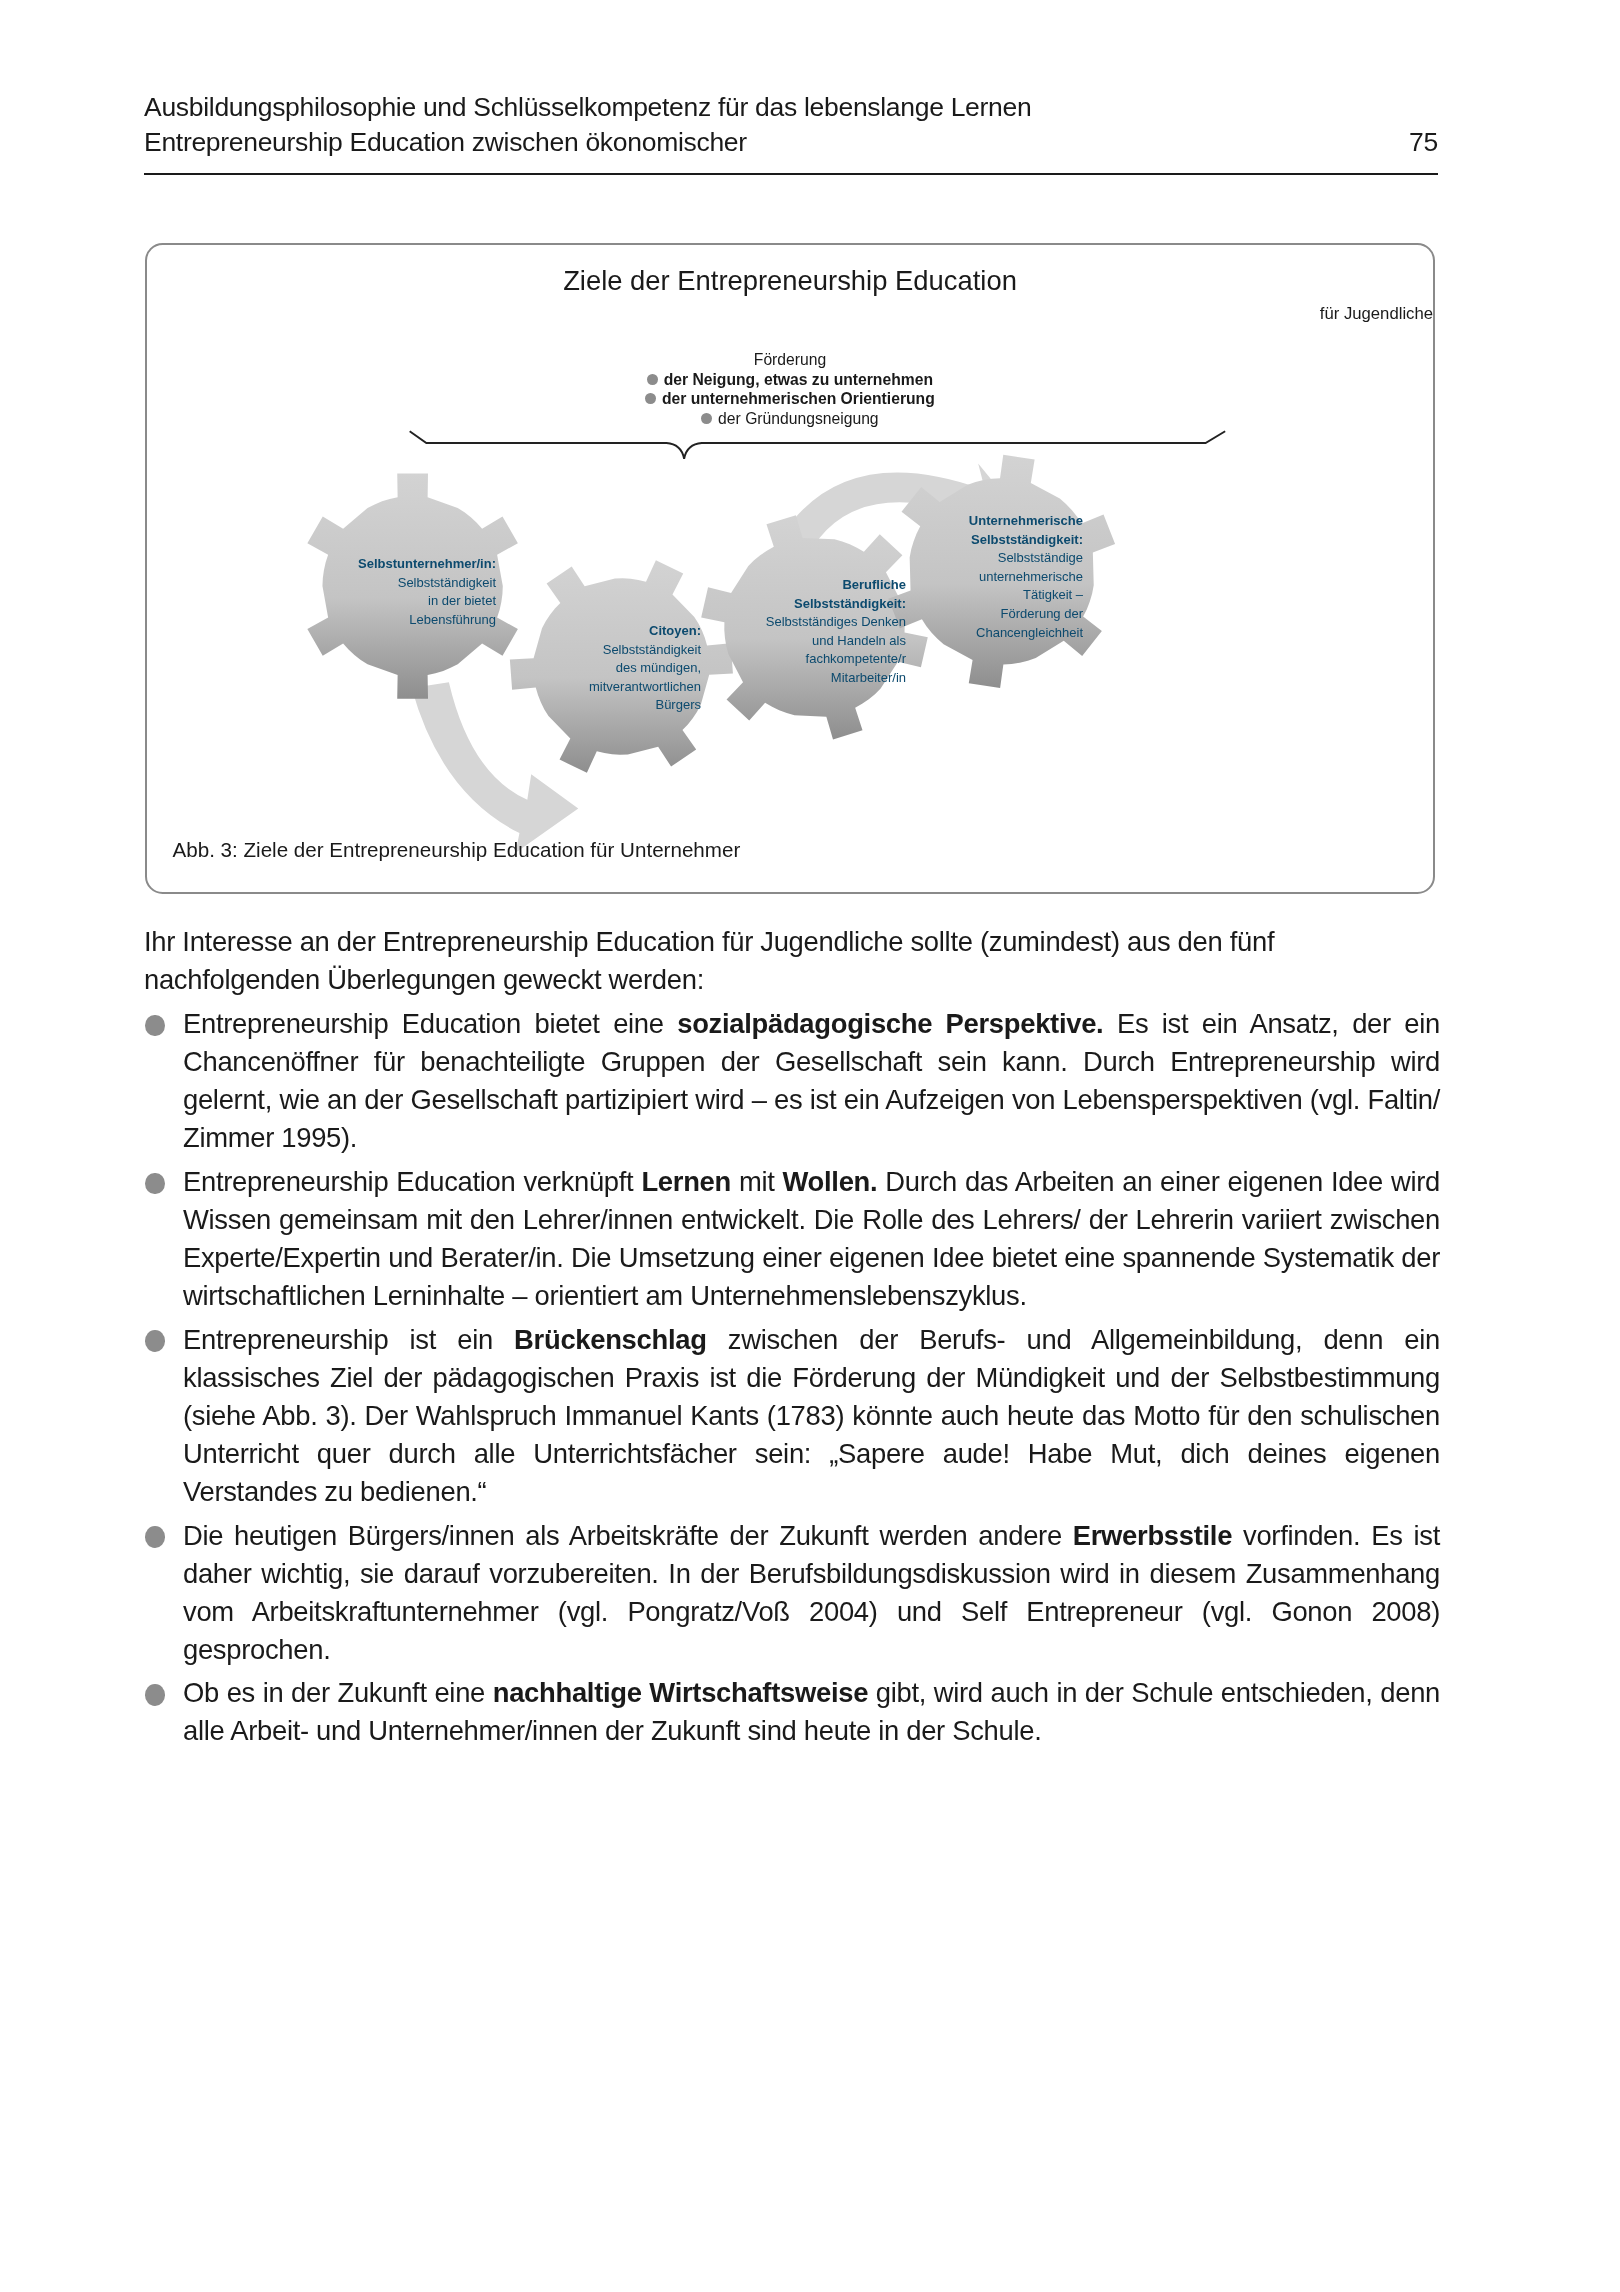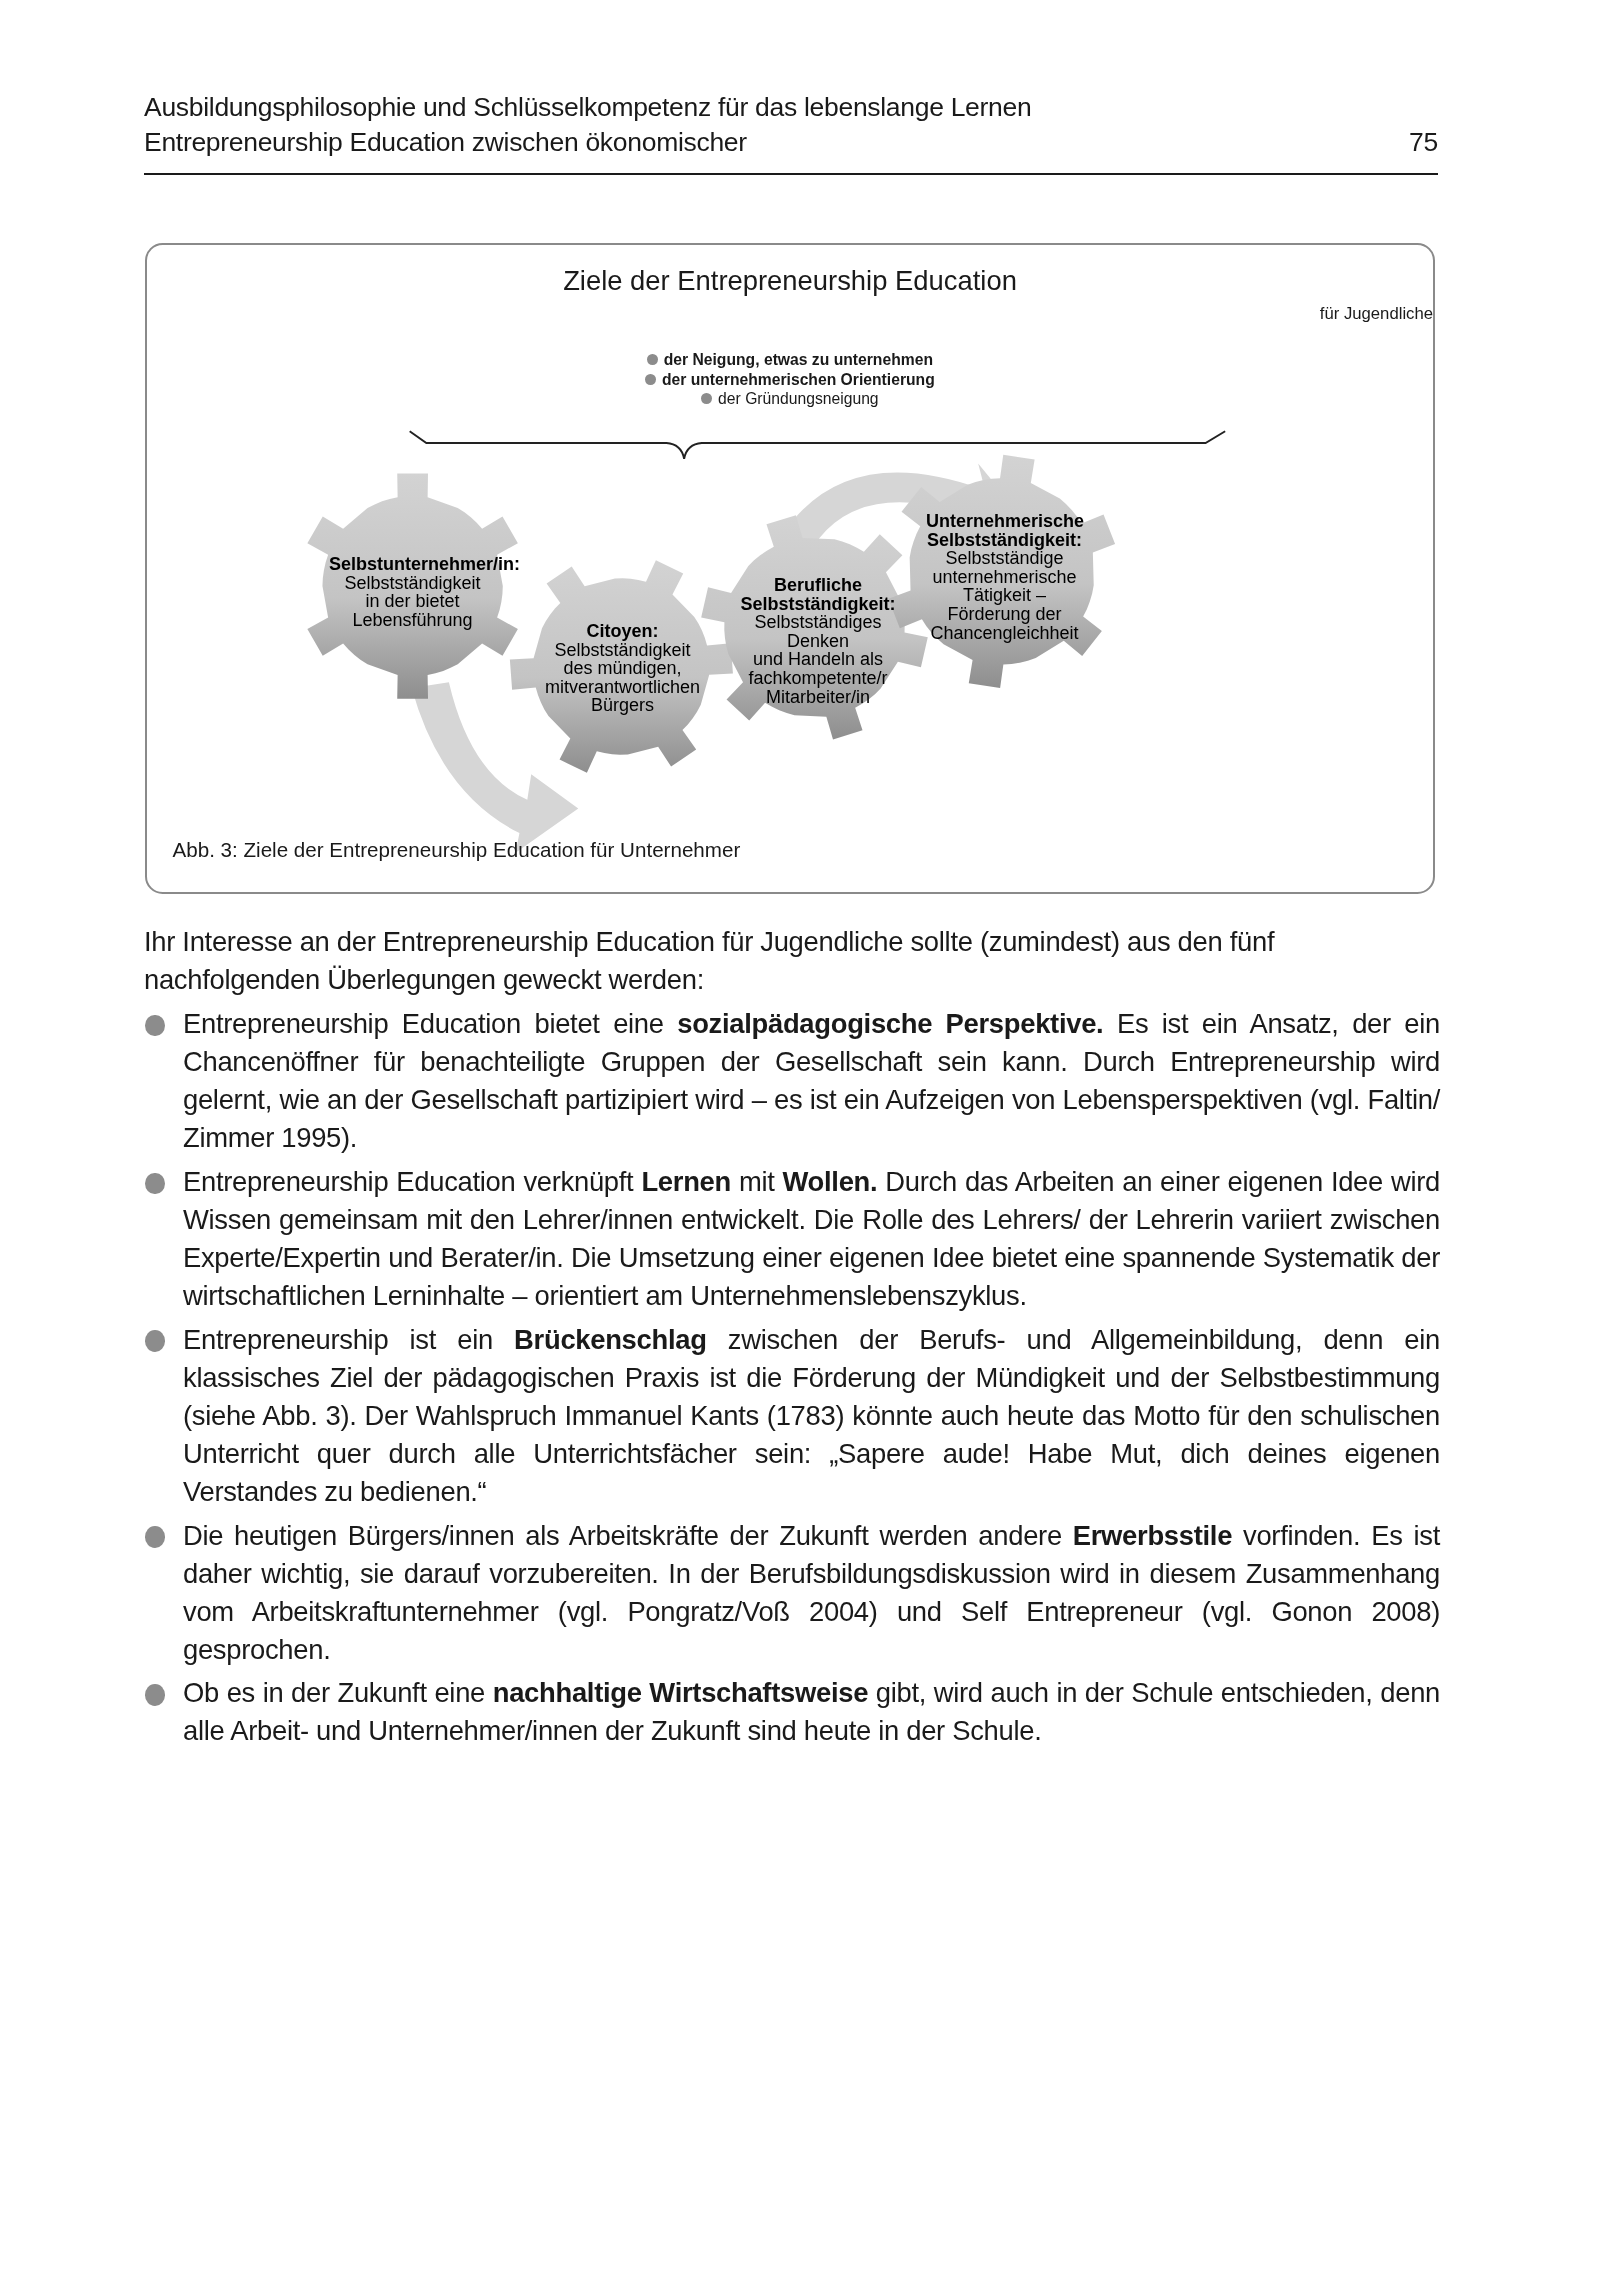--- a/index.html
+++ b/index.html
@@ -20,22 +20,22 @@
   .fig-subtitle { position: absolute; left: 0; right: 0; top: 59px; text-align: right;
                   font-size: 16.7px; }
   .foerder { position: absolute; left: 0; right: 0; top: 105px; text-align: center;
              font-size: 15.7px; line-height: 19.6px; }
   .foerder .row { display: block; }
   .foerder .bold { font-weight: bold; }
   .dot { display: inline-block; width: 10.8px; height: 10.8px; border-radius: 50%;
          background: #8c8c8c; margin-right: 5.9px; vertical-align: 0px; }
 
   .diagram { position: absolute; left: 0; top: 0; width: 1284px; height: 645px; }
-  .gear-label { position: absolute; text-align: center; font-size: 18px; line-height: 18.6px;
-                color: #000000; }
+  .gear-label { position: absolute; text-align: right; font-size: 13px; line-height: 18.6px;
+                color: #0c4a6e; }
   .gear-label b { display: block; }
   .caption { position: absolute; left: 25.5px; top: 593px; font-size: 20.6px; }
 
   .body-text { position: absolute; left: 144px; top: 923px; width: 1296px;
                font-size: 27.4px; line-height: 38px; letter-spacing: -0.3px; }
   .intro { margin: 0 0 5.9px 0; }
   .bullets { list-style: none; margin: 0; padding: 0; }
   .bullets li { position: relative; padding-left: 39px; margin-bottom: 5.9px; text-align: justify; }
   .bullets li .bullet-dot { position: absolute; left: 1px; top: 9.8px; width: 19.6px; height: 21.6px;
                             border-radius: 50%; background: #8c8c8c; }
@@ -72,20 +72,21 @@
         <path d="M225.0 268.3 L232.3 264.6 L239.8 261.4 L247.7 259.0 L255.7 257.3 L255.3 233.1 L286.7 233.1 L286.3 257.3 L317.0 268.3 L323.9 272.7 L330.4 277.7 L336.4 283.3 L341.9 289.4 L362.7 276.9 L378.4 304.2 L357.2 315.9 L363.0 348.0 L362.6 356.2 L361.5 364.3 L359.7 372.3 L357.2 380.1 L378.4 391.8 L362.7 419.1 L341.9 406.6 L317.0 427.7 L309.7 431.4 L302.2 434.6 L294.3 437.0 L286.3 438.7 L286.7 462.9 L255.3 462.9 L255.7 438.7 L225.0 427.7 L218.1 423.3 L211.6 418.3 L205.6 412.7 L200.1 406.6 L179.3 419.1 L163.6 391.8 L184.8 380.1 L179.0 348.0 L179.4 339.8 L180.5 331.7 L182.3 323.7 L184.8 315.9 L163.6 304.2 L179.3 276.9 L200.1 289.4 Z" fill="url(#gearGrad)"></path>
         <path d="M477.4 340.2 L485.4 340.0 L493.4 340.5 L501.3 341.7 L509.1 343.6 L519.2 321.6 L547.1 335.0 L536.1 356.6 L558.4 379.4 L562.6 386.2 L566.2 393.4 L569.1 400.8 L571.4 408.5 L595.5 406.3 L597.8 437.1 L573.6 438.4 L565.0 469.1 L561.2 476.2 L556.8 482.9 L551.8 489.1 L546.3 494.9 L560.3 514.7 L534.7 532.1 L521.5 511.8 L490.6 519.8 L482.6 520.0 L474.6 519.5 L466.7 518.3 L458.9 516.4 L448.8 538.4 L420.9 525.0 L431.9 503.4 L409.6 480.6 L405.4 473.8 L401.8 466.6 L398.9 459.2 L396.6 451.5 L372.5 453.7 L370.2 422.9 L394.4 421.6 L403.0 390.9 L406.8 383.8 L411.2 377.1 L416.2 370.9 L421.7 365.1 L407.7 345.3 L433.3 327.9 L446.5 348.2 Z" fill="url(#gearGrad)"></path>
         <path d="M613.5 327.5 L619.3 321.7 L625.6 316.5 L632.4 311.9 L639.5 307.9 L632.0 284.9 L662.1 275.6 L668.9 298.8 L701.4 300.3 L709.3 302.5 L717.0 305.3 L724.3 308.9 L731.4 313.0 L747.6 295.0 L770.7 316.4 L753.9 333.9 L768.9 362.8 L771.0 370.7 L772.3 378.8 L773.0 387.0 L772.9 395.2 L796.6 400.1 L789.6 430.8 L766.1 425.1 L748.5 452.5 L742.7 458.3 L736.4 463.5 L729.6 468.1 L722.5 472.1 L730.0 495.1 L699.9 504.4 L693.1 481.2 L660.6 479.7 L652.7 477.5 L645.0 474.7 L637.7 471.1 L630.6 467.0 L614.4 485.0 L591.3 463.6 L608.1 446.1 L593.1 417.2 L591.0 409.3 L589.7 401.2 L589.0 393.0 L589.1 384.8 L565.4 379.9 L572.4 349.2 L595.9 354.9 Z" fill="url(#gearGrad)"></path>
         <path d="M837.3 244.6 L845.3 241.8 L853.5 239.8 L861.9 238.5 L870.3 238.0 L873.6 214.0 L905.6 218.8 L901.7 242.7 L931.3 258.7 L937.6 264.3 L943.5 270.4 L948.8 277.0 L953.4 284.1 L975.9 274.9 L987.7 305.0 L965.0 313.6 L965.9 347.2 L964.3 355.5 L961.9 363.6 L958.9 371.5 L955.1 379.0 L974.2 393.9 L954.1 419.2 L935.3 403.8 L906.7 421.4 L898.7 424.2 L890.5 426.2 L882.1 427.5 L873.7 428.0 L870.4 452.0 L838.4 447.2 L842.3 423.3 L812.7 407.3 L806.4 401.7 L800.5 395.6 L795.2 389.0 L790.6 381.9 L768.1 391.1 L756.3 361.0 L779.0 352.4 L778.1 318.8 L779.7 310.5 L782.1 302.4 L785.1 294.5 L788.9 287.0 L769.8 272.1 L789.9 246.8 L808.7 262.2 Z" fill="url(#gearGrad)"></path>
       </g>
   </svg>
 
   <div class="fig-title">Ziele der Entrepreneurship Education</div>
   <div class="fig-subtitle">für Jugendliche</div>
   <div class="foerder">
+    <span class="row">Förderung</span>
     <span class="row bold"><span class="dot"></span><span>der Neigung, etwas zu unternehmen</span></span>
     <span class="row bold"><span class="dot"></span><span>der unternehmerischen Orientierung</span></span>
     <span class="row"><span class="dot"></span><span>der Gründungsneigung</span></span>
   </div>
 
   <div class="gear-label" style="left:182px; top:310px; width:167px;">
     <b>Selbstunternehmer/in:</b>
     <div>Selbstständigkeit</div>
     <div>in der bietet</div>
     <div>Lebensführung</div>

